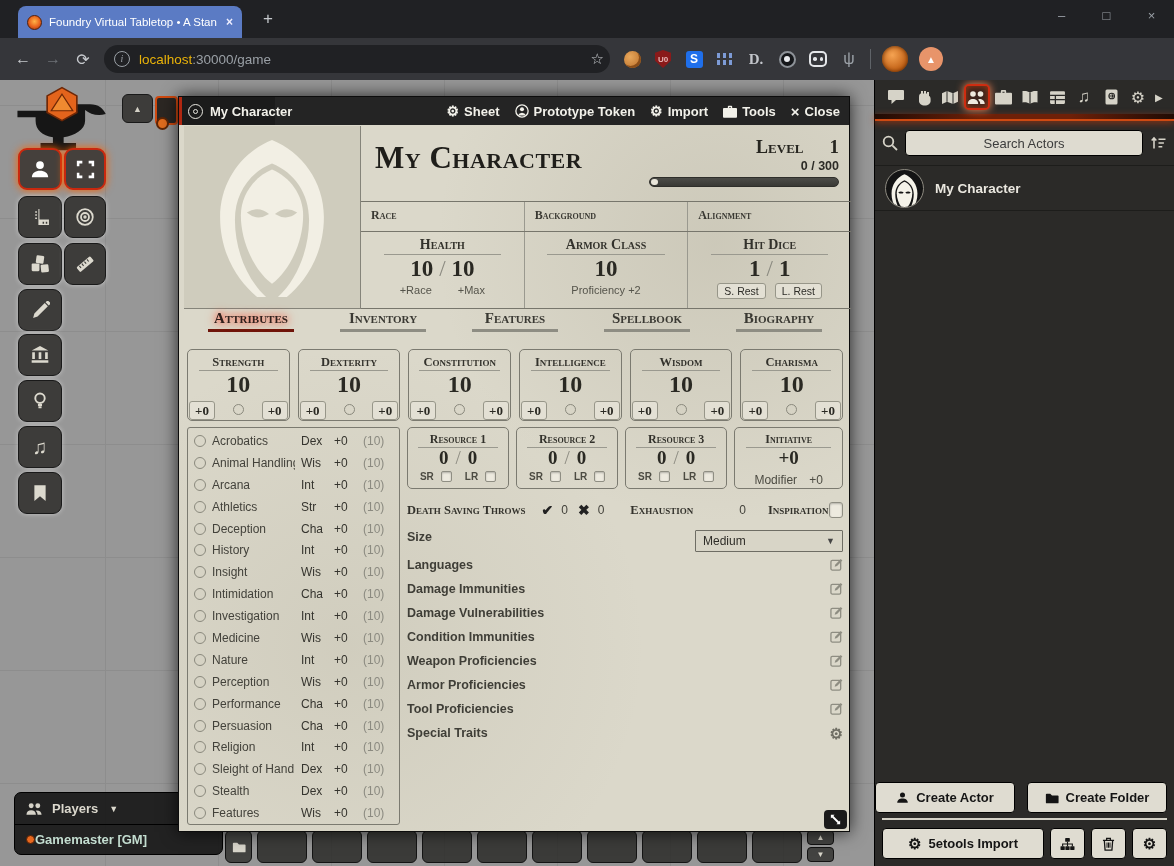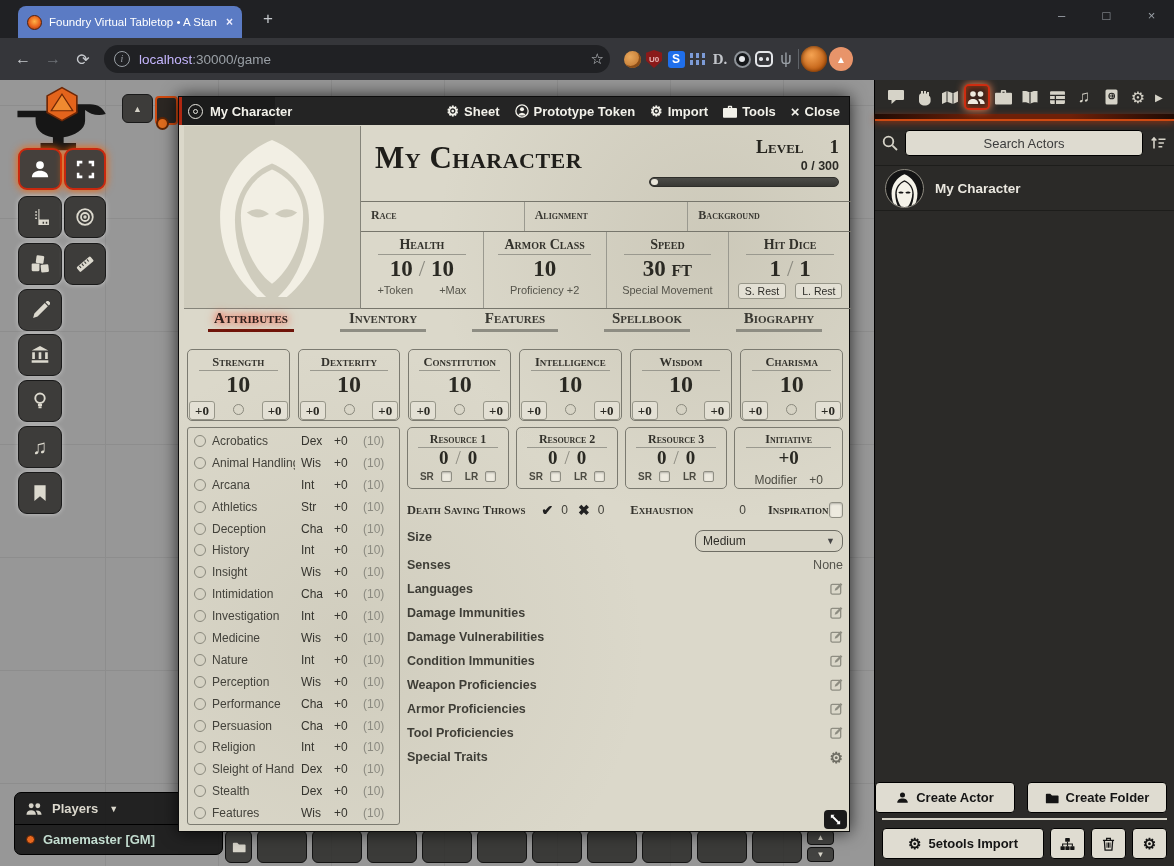--- a/index.html
+++ b/index.html
@@ -14,23 +14,23 @@
 .btab-title{color:#fff;font-size:11.5px;white-space:nowrap;overflow:hidden;flex:1}
 .btab-close{color:#eef;font-size:12px;font-weight:700}
 .newtab{position:absolute;left:256px;top:8px;width:24px;height:24px;color:#c7cace;font-size:17px;text-align:center;line-height:22px}
 .winctl{position:absolute;right:0;top:0;height:34px;display:flex;color:#9aa0a6}
 .winctl span{width:45px;text-align:center;line-height:32px;font-size:13px}
 .navbar{height:42px;background:#35363a;display:flex;align-items:center;padding:0 8px}
 .navbtn{width:30px;text-align:center;color:#c7cace;font-size:16px;flex:none}
 .navbtn.dim{color:#6e7277}
 .omnibox{width:506px;height:28px;background:#202124;border-radius:14px;display:flex;align-items:center;padding:0 6px 0 10px;margin-left:6px;color:#9aa0a6;font-size:13.5px}
 .infoic{width:16px;height:16px;border:1.4px solid #9aa0a6;border-radius:50%;font-size:10px;line-height:13px;text-align:center;font-style:italic;font-family:"Liberation Serif",serif;margin-right:9px;flex:none}
-.host{color:#c4b5fd}
+.host{color:#eab308}
 .omni-star{margin-left:auto;font-size:15px;color:#c7cace}
-.extrow{display:flex;align-items:center;gap:2px;margin-left:12px}
+.extrow{display:flex;align-items:center;gap:11px;margin-left:12px}
 .ext{width:20px;height:20px;display:flex;align-items:center;justify-content:center;flex:none}
 .ext-cookie{width:17px;height:17px;border-radius:50%;background:radial-gradient(circle at 35% 35%,#e8a85c,#b66a25);box-shadow:inset -2px -2px 0 #8a4d18}
 .ext-shield{width:16px;height:18px;background:#8a1a1a;clip-path:polygon(50% 0,100% 15%,100% 60%,50% 100%,0 60%,0 15%);display:flex;align-items:center;justify-content:center;color:#e9b6b6;font-size:8px;font-weight:700}
 .ext-s{width:17px;height:17px;background:#1f6feb;border-radius:3px;color:#fff;font-weight:700;font-size:12px;display:flex;align-items:center;justify-content:center}
 .ext-grid{display:grid;grid-template-columns:repeat(3,4px);grid-gap:2px}
 .ext-grid i{width:3px;height:5px;background:#7d9bd6}
 .ext-d{color:#c3c6cb;font-family:"Liberation Serif",serif;font-weight:700;font-size:15px}
 .ext-cam{width:17px;height:17px;border-radius:50%;background:#15171a;border:2px solid #8d9298;display:flex;align-items:center;justify-content:center}
 .ext-cam i{width:6px;height:6px;border-radius:50%;background:#e8eaed}
 .ext-robot{width:18px;height:16px;border:2px solid #e4e6e9;border-radius:5px;display:flex;align-items:center;justify-content:center;gap:3px}
@@ -52,21 +52,21 @@
 .collapse{position:absolute;left:122px;top:14px;width:31px;height:29px;background:#3d3c3a;border:1px solid #191919;border-radius:6px;color:#d3d0c5;font-size:9px;display:flex;align-items:center;justify-content:center}
 
 
 .ghost-sq{position:absolute;left:155px;top:16px;width:23px;height:29px;background:#2c2723;border:2px solid #d0490f;border-radius:4px;z-index:4}
 .ghost-dot{position:absolute;left:156px;top:37px;width:13px;height:13px;border-radius:50%;background:#e06c1e;border:2px solid #5e2506;z-index:4}
 
 
 .players{position:absolute;left:14px;top:712px;width:209px;background:rgba(18,18,18,.88);border:1px solid #000;border-radius:7px;z-index:3}
 .players-h{display:flex;align-items:center;gap:9px;padding:8px 11px;color:#dbd8cd;font-weight:700;font-size:13px}
 .players-h .car{font-size:9px;margin-left:2px}
-.players-list{border-top:1px solid #000;padding:7px 11px;display:flex;align-items:center;gap:8px}
+.players-list{border-top:1px solid #000;padding:7px 11px;display:flex;align-items:center;gap:0}
 .gmdot{width:9px;height:9px;border-radius:50%;background:#e8681f;border:1px solid #502005;flex:none}
 .gmname{color:#c3ddd0;font-weight:700;font-size:13px}
 
 
 .hotbar{position:absolute;left:225px;top:750px;display:flex;align-items:flex-start;gap:5px;z-index:2}
 .hb-folder{width:27px;height:33px;background:#2e2e2ccc;border:1px solid #121212;border-radius:6px;display:flex;align-items:center;justify-content:center;color:#d8d5ca}
 .hb-slot{width:50px;height:33px;background:rgba(42,42,40,.85);border:1px solid #141414;border-radius:6px}
 .hb-updown{display:flex;flex-direction:column;gap:2px}
 .hb-updown span{width:27px;height:15px;background:#2e2e2ccc;border:1px solid #121212;border-radius:4px;color:#d8d5ca;font-size:8px;display:flex;align-items:center;justify-content:center}
 
@@ -168,21 +168,21 @@
 .dsmark{font-size:14px;font-weight:700;color:#222}
 .dsval{padding:0 10px 0 8px;color:#43423b;font-size:12px}
 .exlabel{margin-left:16px}
 .exval{margin-left:46px;color:#43423b;font-size:12px}
 .inslabel{margin-left:22px}
 .inscbx{margin-left:auto;width:16px;height:16px;background:#edeadf;border:1px solid #8f8e83;border-radius:3px;box-shadow:inset 0 1px 2px rgba(0,0,0,.25)}
 .traits{margin-top:10px}
 .trow{display:flex;align-items:flex-start;height:24px;font-size:12.5px;font-weight:700;color:#3f3e37}
 .trow.size{height:28px}
 .tval{margin-left:auto;font-weight:400;color:#55544c;font-size:12.5px}
-.sizesel{margin-left:auto;width:148px;height:22px;background:#d8d5c7;border:1px solid #6e6d64;border-radius:8px;display:flex;align-items:center;padding:0 7px;font-weight:400;font-size:12px;color:#2e2d28}
+.sizesel{margin-left:auto;width:148px;height:22px;background:#d8d5c7;border:1px solid #6e6d64;border-radius:1px;display:flex;align-items:center;padding:0 7px;font-weight:400;font-size:12px;color:#2e2d28}
 .sizesel .car{margin-left:auto;font-size:9px;color:#444}
 .editic{margin-left:auto;color:#8e8d82}
 .gearic{margin-left:auto;color:#6f6e64;font-size:15px;line-height:1}
 .resize{position:absolute;right:2px;bottom:2px;width:23px;height:19px;background:#1b1b1b;border-radius:4px;display:flex;align-items:center;justify-content:center;color:#fff}
 </style>
 </head>
 <body>
 
 <div class="tabsbar">
   <div class="btab">
@@ -416,45 +416,38 @@
         </div>
         <div class="xpline">0  / 300</div>
         <div class="xpbar">
             <div class="xpfill"></div>
           </div>
       </div>
     </div>
 
     <div class="fields">
       <div class="fieldcol sc">Race</div>
+      <div class="fieldcol sc">Background</div>
       <div class="fieldcol sc">Alignment</div>
-      <div class="fieldcol sc">Background</div>
     </div>
 
     <div class="stats">
       <div class="statcell">
         <span class="statlabel sc">Health</span>
         <div class="statval"><span>10</span><span class="slash">/</span><span>10</span></div>
         <div class="statfoot">
-            <span>+Token</span>
+            <span>+Race</span>
             <span>+Max</span>
           </div>
       </div>
       <div class="statcell">
         <span class="statlabel sc">Armor Class</span>
         <div class="statval">10</div>
         <div class="statfoot">
             <span>Proficiency +2</span>
-          </div>
-      </div>
-      <div class="statcell">
-        <span class="statlabel sc">Speed</span>
-        <div class="statval sc">30 ft</div>
-        <div class="statfoot">
-            <span>Special Movement</span>
           </div>
       </div>
       <div class="statcell">
         <span class="statlabel sc">Hit Dice</span>
         <div class="statval"><span>1</span><span class="slash">/</span><span>1</span></div>
         <div class="restbtns">
           <span class="restbtn">S. Rest</span>
           <span class="restbtn">L. Rest</span>
         </div>
       </div>
@@ -738,24 +731,20 @@
       </div>
 
       <div class="traits">
         <div class="trow size">
           <span>Size</span>
           <span class="sizesel">
             <span>Medium</span>
             <span class="car">▼</span>
           </span>
         </div>
-        <div class="trow">
-          <span>Senses</span>
-          <span class="tval">None</span>
-        </div>
         <div>
 
             <div class="trow">
               <span>Languages</span>
               <span class="editic">
                 <svg width="13" height="13" viewBox="0 0 14 14" fill="none" stroke="currentColor" stroke-width="1.4">
                   <rect x="1" y="2.5" width="10.5" height="10.5" rx="1.5"></rect>
                   <path d="M5 9.5l.8-2.6L11.5 1l1.8 1.8-5.7 5.9z" fill="currentColor" stroke="none"></path>
                 </svg>
               </span>

